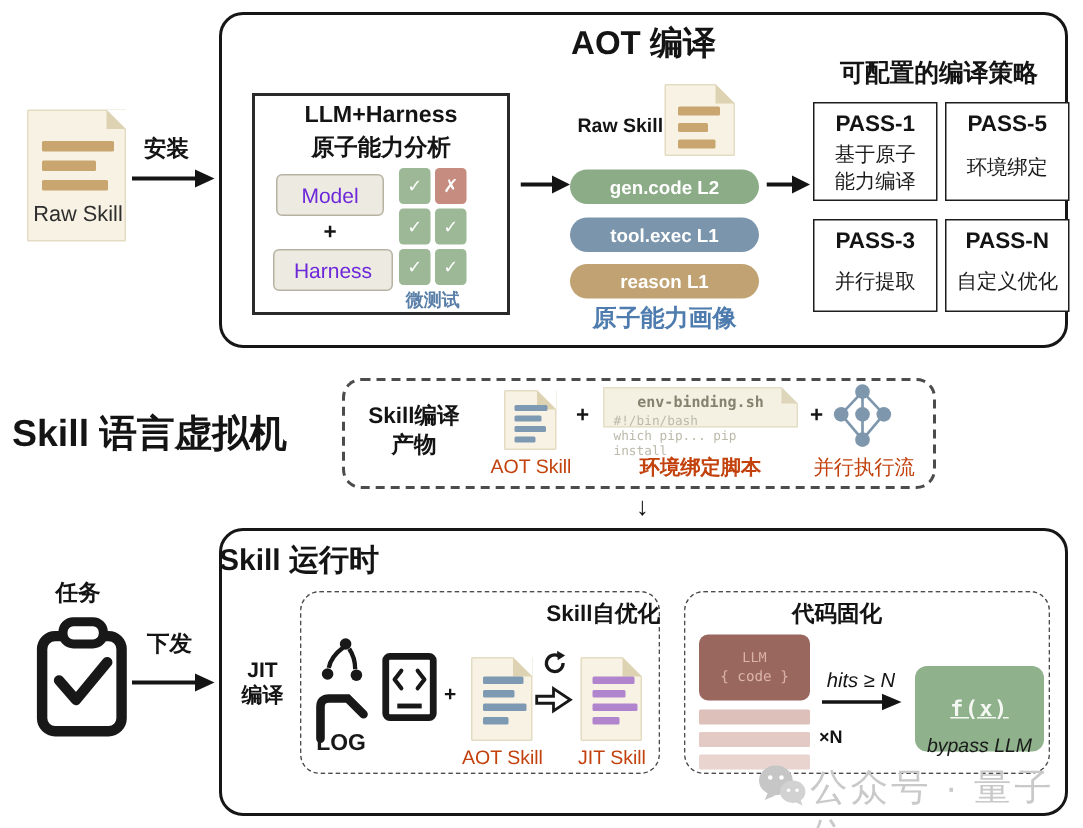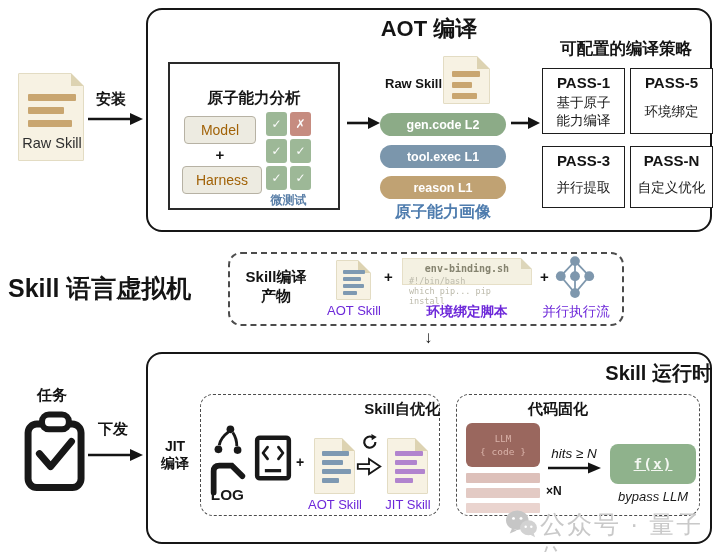--- a/index.html
+++ b/index.html
@@ -42,24 +42,24 @@
   .cell-r { background:#c68c80; }
 
   
   .pass { position:absolute; width:83px; border:1.8px solid #1d1d1d; background:#fff;
           display:flex; flex-direction:column; align-items:center; }
   .pass .pname { font-weight:bold; font-size:15px; margin-top:5px; }
   .pass .pdesc { flex:1; display:flex; flex-direction:column; justify-content:center;
                  font-size:13.5px; line-height:1.3; text-align:center; color:#1b1b1b; }
 
   .small-box { position:absolute; background:#edebe1; border:1.5px solid #b7b2a4; border-radius:4px;
-               color:#a16207; font-size:14px; display:flex; align-items:center; justify-content:center; }
+               color:#6d28d9; font-size:14px; display:flex; align-items:center; justify-content:center; }
 
   .blue-cap { color:#4e7cae; font-weight:bold; }
-  .soft-blue { color:#6d28d9; }
+  .soft-blue { color:#c2410c; }
 
   .script-box { position:absolute; background:#f4f1e2; border:1px solid #e6dfc7; }
   .script-box::before {
     content:""; position:absolute; top:-1px; right:-1px;
     border-style:solid; border-width:0 11px 11px 0;
     border-color:#ffffff #ffffff #ddd6ba #ddd6ba;
   }
 
   .llm-box { position:absolute; background:#9a675e; border-radius:6px;
              display:flex; flex-direction:column; align-items:center; justify-content:center;
@@ -86,20 +86,21 @@
     <div class="dline" style="left:9px; top:46px; width:44px; height:7px; background:#c9a670;"></div>
     <div class="abs" style="left:0; top:61px; width:66px; text-align:center; font-size:14.5px; color:#2e2e2e;">Raw Skill</div>
   </div>
   <div class="abs b" style="left:96px; top:90px; font-size:15px;">安装</div>
   <svg class="abs" style="left:88px; top:111px;" width="56" height="16" viewBox="0 0 56 16">
     <line x1="0" y1="8" x2="43" y2="8" stroke="#141414" stroke-width="2.6"></line>
     <polygon points="42,2 55,8 42,14" fill="#141414"></polygon>
   </svg>
 
   <div class="abs" style="left:168px; top:62px; width:172px; height:148px; background:#fff; border:2px solid #2a2a2a;">
+    <div class="abs b" style="left:0; top:4px; width:100%; text-align:center; font-size:15.5px;">LLM+Harness</div>
     <div class="abs b" style="left:0; top:24px; width:100%; text-align:center; font-size:15.5px;">原子能力分析</div>
 
     <div class="small-box" style="left:14px; top:52px; width:72px; height:28px;">Model</div>
     <div class="abs b" style="left:14px; top:82px; width:72px; text-align:center; font-size:15px;">+</div>
     <div class="small-box" style="left:12px; top:102px; width:80px; height:28px;">Harness</div>
 
     <div class="cell cell-g" style="left:96px; top:48px;">✓</div>
     <div class="cell cell-r" style="left:120px; top:48px;">✗</div>
     <div class="cell cell-g" style="left:96px; top:75px;">✓</div>
     <div class="cell cell-g" style="left:120px; top:75px;">✓</div>
@@ -203,21 +204,21 @@
         <circle cx="41" cy="25" r="5.5"></circle>
       <circle cx="25" cy="44" r="5.5"></circle>
     </g>
   </svg>
   <div class="abs soft-blue" style="left:538px; top:303px; width:76px; text-align:center; font-size:13.5px;">并行执行流</div>
 
   <div class="abs b" style="left:424px; top:328px; font-size:17px;">↓</div>
   <div class="abs b" style="left:443px; top:330px; font-size:16px;margin-top:36px;">加载</div>
 
   <div class="section" style="left:146px; top:352px; width:566px; height:192px;"></div>
-  <div class="abs b" style="left:146px; top:360px; width:566px; text-align:right; font-size:20px;">Skill 运行时</div>
+  <div class="abs b" style="left:146px; top:360px; width:566px; text-align:left; font-size:20px;">Skill 运行时</div>
 
   <div class="abs b" style="left:20px; top:386px; width:64px; text-align:center; font-size:15px;">任务</div>
   <svg class="abs" style="left:22px; top:408px;" width="66" height="86" viewBox="0 0 76 96">
     <rect x="7" y="17" width="61" height="73" rx="10" fill="none" stroke="#181818" stroke-width="8"></rect>
     <rect x="23" y="6" width="31" height="17" rx="8" fill="#ffffff" stroke="#181818" stroke-width="7"></rect>
     <path d="M20 51 L33 66 L57 37" fill="none" stroke="#181818" stroke-width="8" stroke-linecap="round" stroke-linejoin="round"></path>
   </svg>
   <div class="abs b" style="left:98px; top:420px; font-size:15px;">下发</div>
   <svg class="abs" style="left:88px; top:447px;" width="56" height="16" viewBox="0 0 56 16">
     <line x1="0" y1="8" x2="43" y2="8" stroke="#141414" stroke-width="2.6"></line>
@@ -289,21 +290,21 @@
   <div class="bar" style="left:466px; top:488px; background:#e3cac4;"></div>
   <div class="bar" style="left:466px; top:503px; background:#ead4cf;"></div>
   <div class="abs b" style="left:546px; top:484px; font-size:12px;">×N</div>
 
   <div class="abs" style="left:544px; top:446px; width:60px; text-align:center; font-size:13.5px; font-style:italic;">hits ≥ N</div>
   <svg class="abs" style="left:548px; top:460px;" width="54" height="16" viewBox="0 0 54 16">
     <line x1="0" y1="8" x2="41" y2="8" stroke="#141414" stroke-width="2.4"></line>
     <polygon points="40,2.5 53,8 40,13.5" fill="#141414"></polygon>
   </svg>
 
-  <div class="fx-box mono" style="left:610px; top:444px; width:86px; height:40px; font-size:14.5px;text-decoration:underline;">f(x)</div>
+  <div class="fx-box mono" style="left:610px; top:444px; width:86px; height:57px; font-size:14.5px;text-decoration:underline;">f(x)</div>
   <div class="abs" style="left:608px; top:489px; width:90px; text-align:center; font-size:13px; font-style:italic; color:#1a1a1a;">bypass LLM</div>
 
   <svg class="abs wm" style="left:504px; top:509px;" width="34" height="30" viewBox="0 0 36 32">
     <ellipse cx="14" cy="12" rx="12" ry="10.5" fill="#c6c6c6"></ellipse>
     <path d="M6 26 l2.5 -5.5 5 2.5 z" fill="#c6c6c6"></path>
     <ellipse cx="26" cy="20" rx="9" ry="8" fill="#d2d2d2"></ellipse>
     <path d="M33 30 l-1.5 -4.5 -4.5 1.5 z" fill="#d2d2d2"></path>
     <circle cx="10" cy="10" r="1.6" fill="#ffffff"></circle>
     <circle cx="18" cy="10" r="1.6" fill="#ffffff"></circle>
     <circle cx="23" cy="19" r="1.3" fill="#ffffff"></circle>

